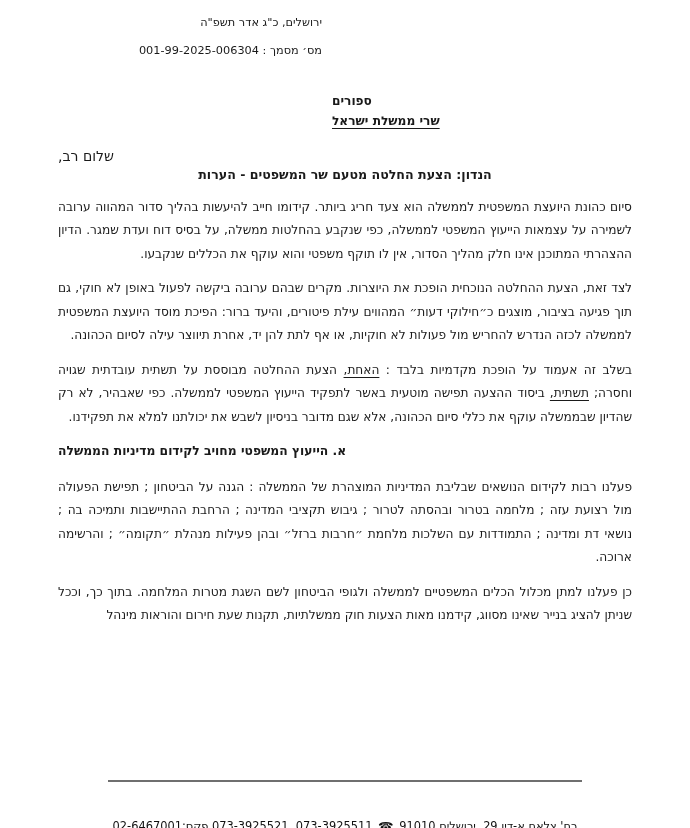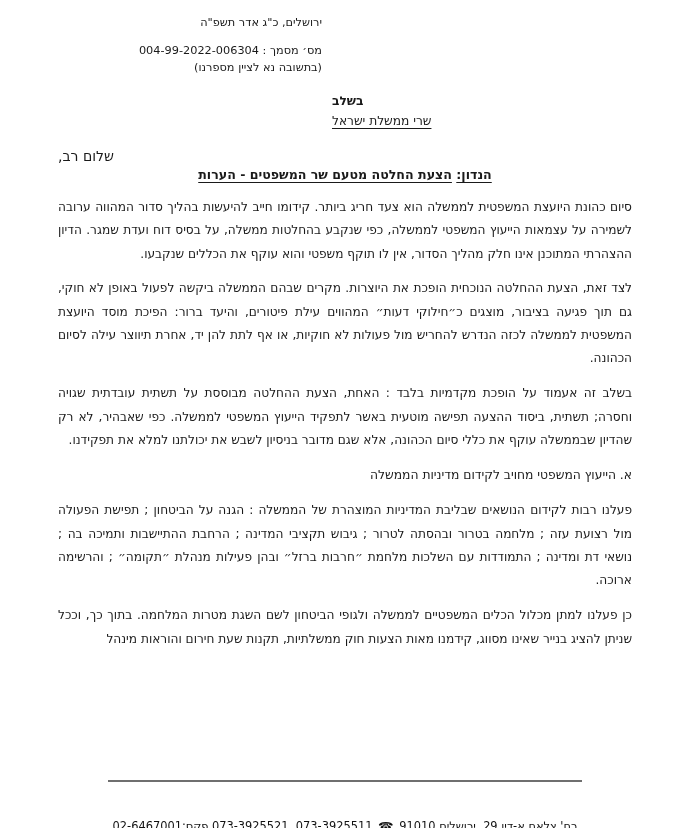--- a/index.html
+++ b/index.html
@@ -49,21 +49,21 @@
     width: 300px;
     text-align: left;
     direction: rtl;
     font-size: 12.2px;
     line-height: 1.62;
   }
   .addressee .to-label {
     font-weight: bold;
   }
   .addressee .to-name {
-    font-weight: normal;
+    font-weight: bold;
     text-decoration: underline;
     text-underline-offset: 2.5px;
   }
 
   .greeting {
     position: absolute;
     top: 148px;
     right: 58px;
     width: 574px;
     text-align: left;
@@ -74,46 +74,45 @@
   .subject {
     position: absolute;
     top: 167px;
     right: 58px;
     width: 574px;
     text-align: center;
     font-size: 12.6px;
     font-weight: bold;
   }
   .subject .sub-u {
-    text-decoration: underline;
     text-underline-offset: 3px;
     margin-top: 13px;
   }
 
   
   .body {
     position: absolute;
     top: 196px;
     right: 58px;
     width: 574px;
     font-size: 12.15px;
     line-height: 1.92;
     text-align: justify;
     text-justify: inter-word;
   }
   .body p {
     margin: 0 0 11.5px 0;
   }
   .body p:last-child { margin-bottom: 0; }
 
-  .u { text-underline-offset: 2.5px; }
+  .u { text-decoration: underline; text-underline-offset: 2.5px; }
 
   .section-head {
-    font-weight: normal;
-    text-align: right;
+    font-weight: bold;
+    text-align: left;
     margin: 4px 0 12px 0 !important;
     font-size: 12.3px;
   }
 
   .para-bold {
     font-weight: bold;
   }
 
   
   .footer {
@@ -152,42 +151,41 @@
 </head>
 <body>
 
 <div class="page">
 
   <div class="meta-block">
     <div class="meta-line">ירושלים, כ"ג אדר תשפ"ה</div>
     <div class="meta-gap"></div>
     <div class="meta-line">
       <span>מס׳ מסמך :</span>
-      <span>004-99-2022-006304</span>
+      <span>001-99-2025-006304</span>
     </div>
-    <div class="meta-line">(בתשובה נא לציין מספרנו)</div>
   </div>
 
   <div class="addressee">
-    <div class="to-label">בשלב</div>
+    <div class="to-label">ספורים</div>
     <div class="to-name">שרי ממשלת ישראל</div>
   </div>
 
   <div class="greeting">שלום רב,</div>
 
   <div class="subject">
     <span class="sub-u">הנדון:</span>
     <span class="sub-u">הצעת החלטה מטעם שר המשפטים - הערות</span>
   </div>
 
   <div class="body">
 
     <p>סיום כהונת היועצת המשפטית לממשלה הוא צעד חריג ביותר. קידומו חייב להיעשות בהליך סדור המהווה ערובה לשמירה על עצמאות הייעוץ המשפטי לממשלה, כפי שנקבע בהחלטות ממשלה, על בסיס דוח ועדת שמגר. הדיון ההצהרתי המתוכנן אינו חלק מהליך הסדור, אין לו תוקף משפטי והוא עוקף את הכללים שנקבעו.</p>
 
-    <p>לצד זאת, הצעת ההחלטה הנוכחית הופכת את היוצרות. מקרים שבהם הממשלה ביקשה לפעול באופן לא חוקי, גם תוך פגיעה בציבור, מוצגים כ״חילוקי דעות״ המהווים עילת פיטורים, והיעד ברור: הפיכת מוסד היועצת המשפטית לממשלה לכזה הנדרש להחריש מול פעולות לא חוקיות, או אף לתת להן יד, אחרת תיווצר עילה לסיום הכהונה.</p>
+    <p>לצד זאת, הצעת ההחלטה הנוכחית הופכת את היוצרות. מקרים שבהם ערובה ביקשה לפעול באופן לא חוקי, גם תוך פגיעה בציבור, מוצגים כ״חילוקי דעות״ המהווים עילת פיטורים, והיעד ברור: הפיכת מוסד היועצת המשפטית לממשלה לכזה הנדרש להחריש מול פעולות לא חוקיות, או אף לתת להן יד, אחרת תיווצר עילה לסיום הכהונה.</p>
 
     <p>
       <span>בשלב זה אעמוד על הופכת מקדמיות בלבד :</span>
       <span class="u">האחת,</span>
       <span> הצעת ההחלטה מבוססת על תשתית עובדתית שגויה וחסרה;</span>
       <span class="u">תשתית,</span>
       <span> ביסוד ההצעה תפישה מוטעית באשר לתפקיד הייעוץ המשפטי לממשלה. כפי שאבהיר, לא רק שהדיון שבממשלה עוקף את כללי סיום הכהונה, אלא שגם מדובר בניסיון לשבש את יכולתנו למלא את תפקידנו.</span>
     </p>
 
     <p class="section-head">א. הייעוץ המשפטי מחויב לקידום מדיניות הממשלה</p>

